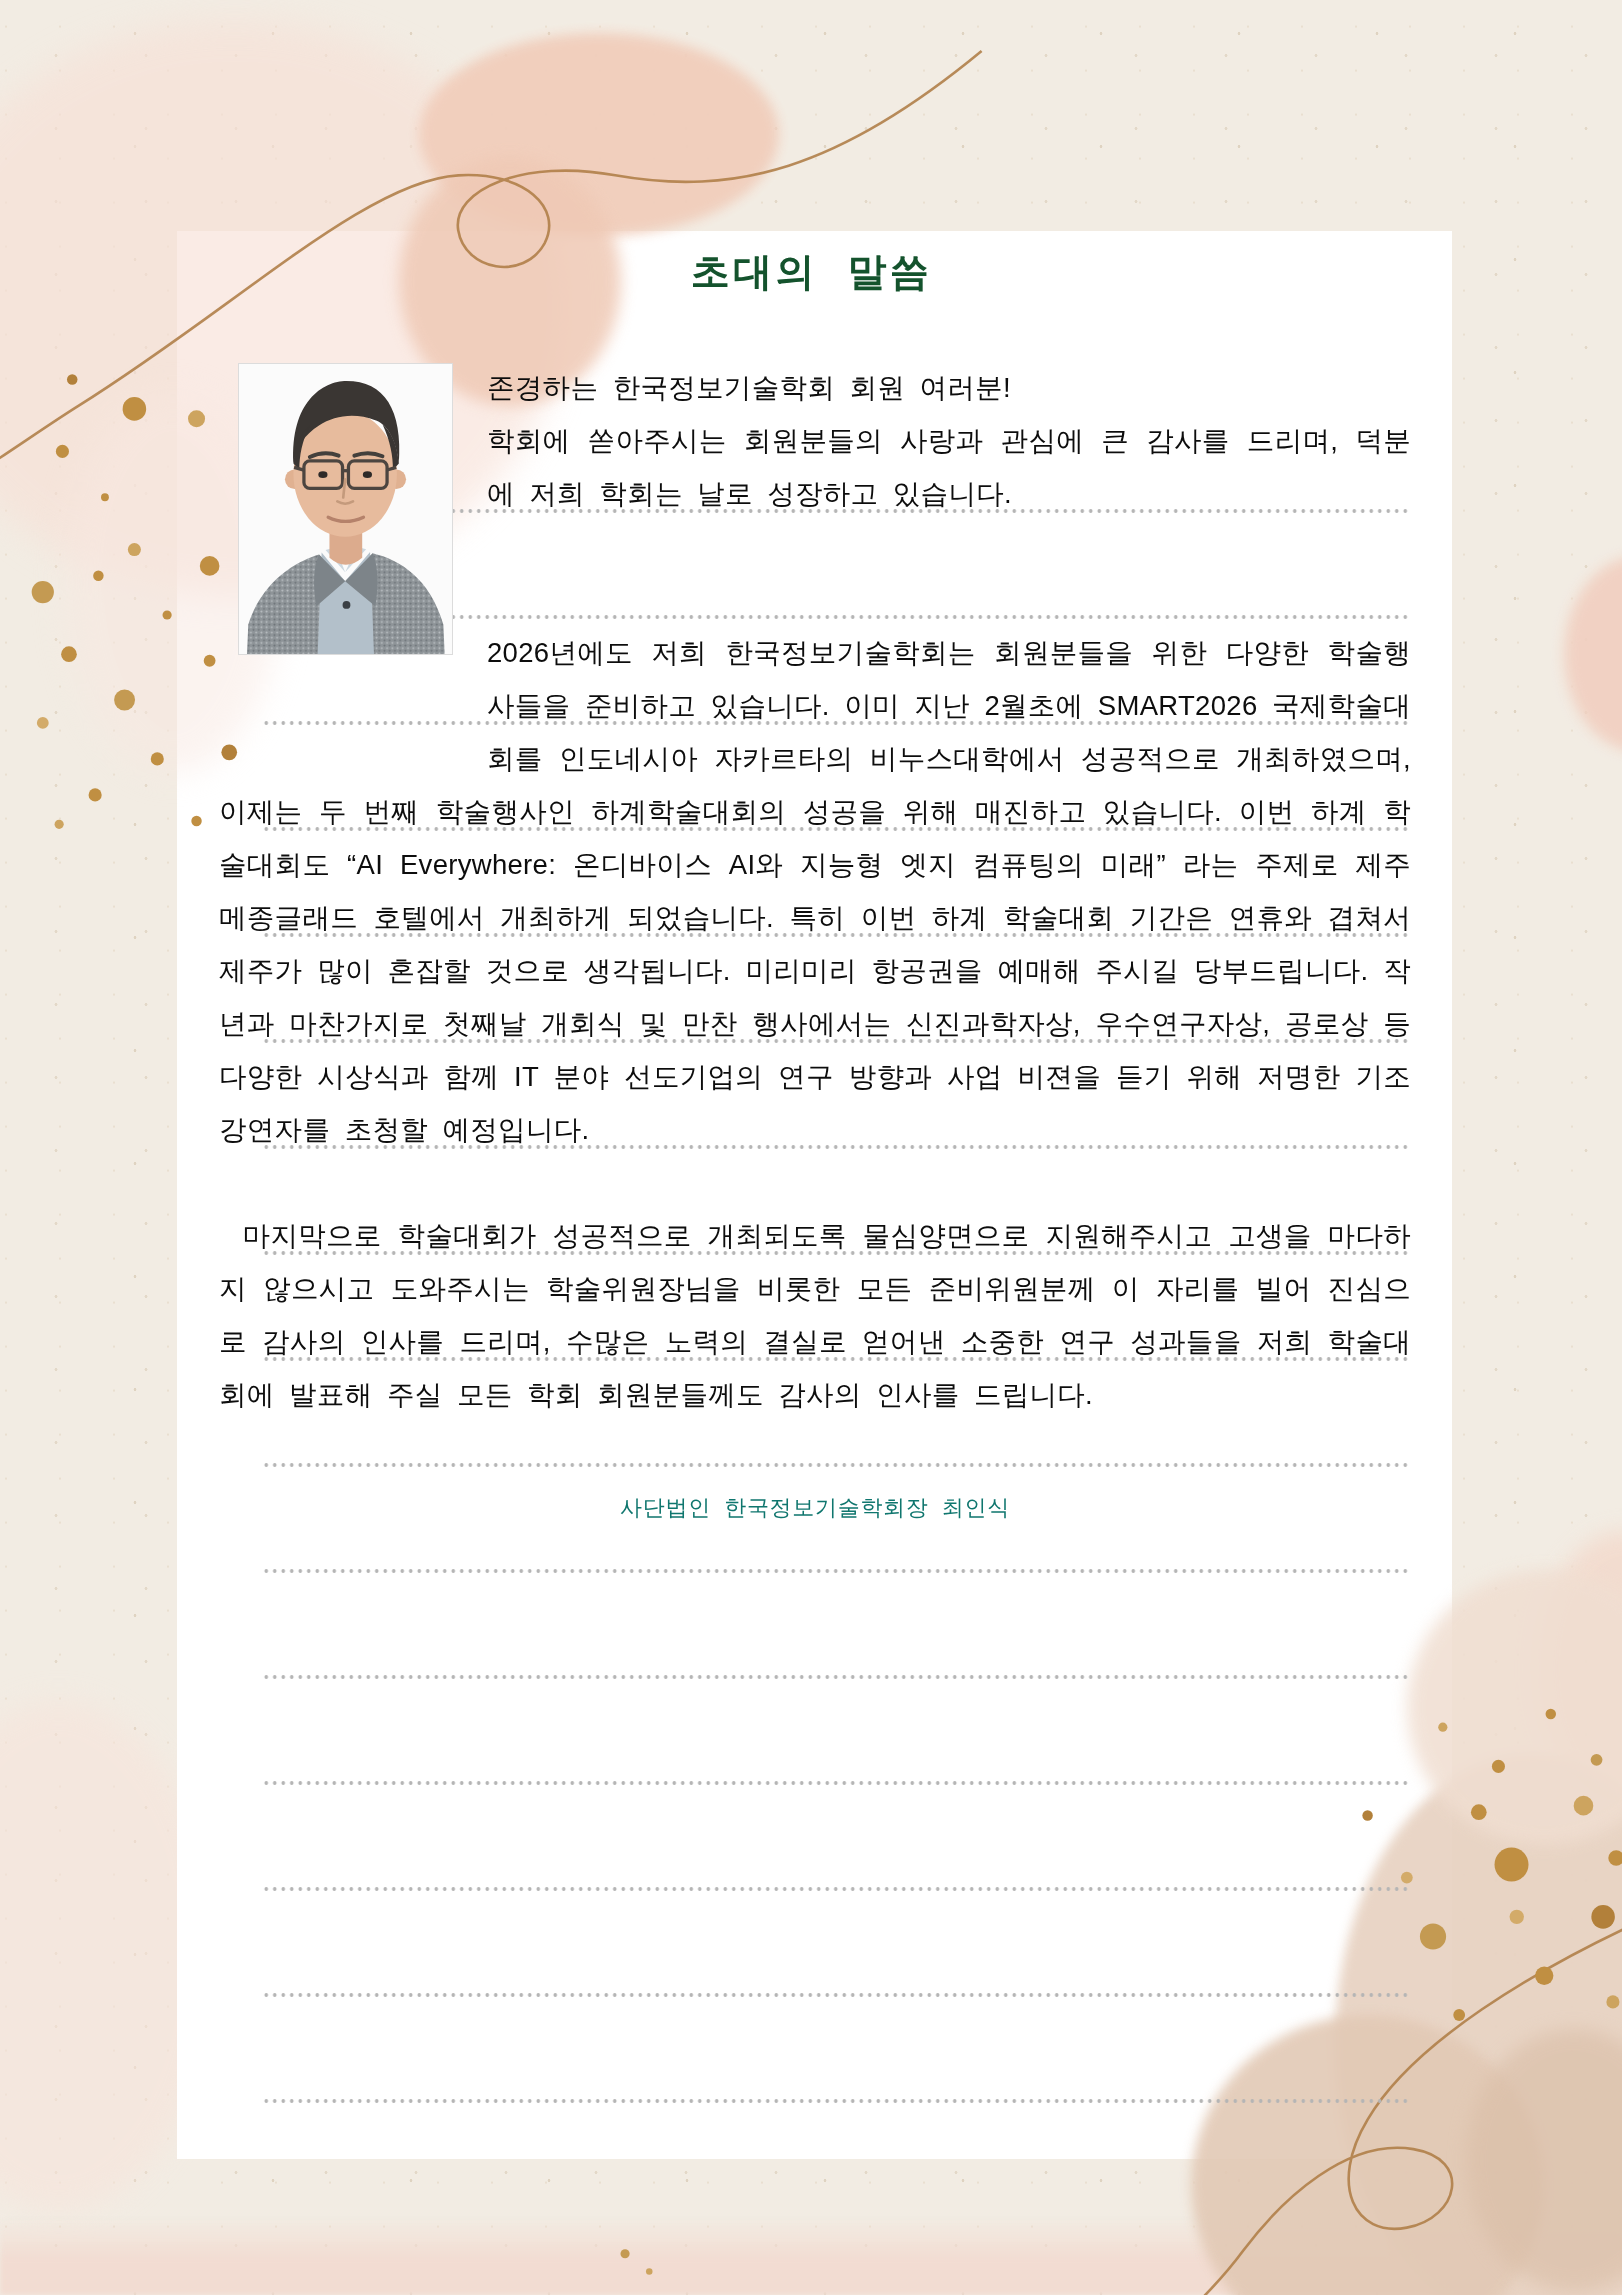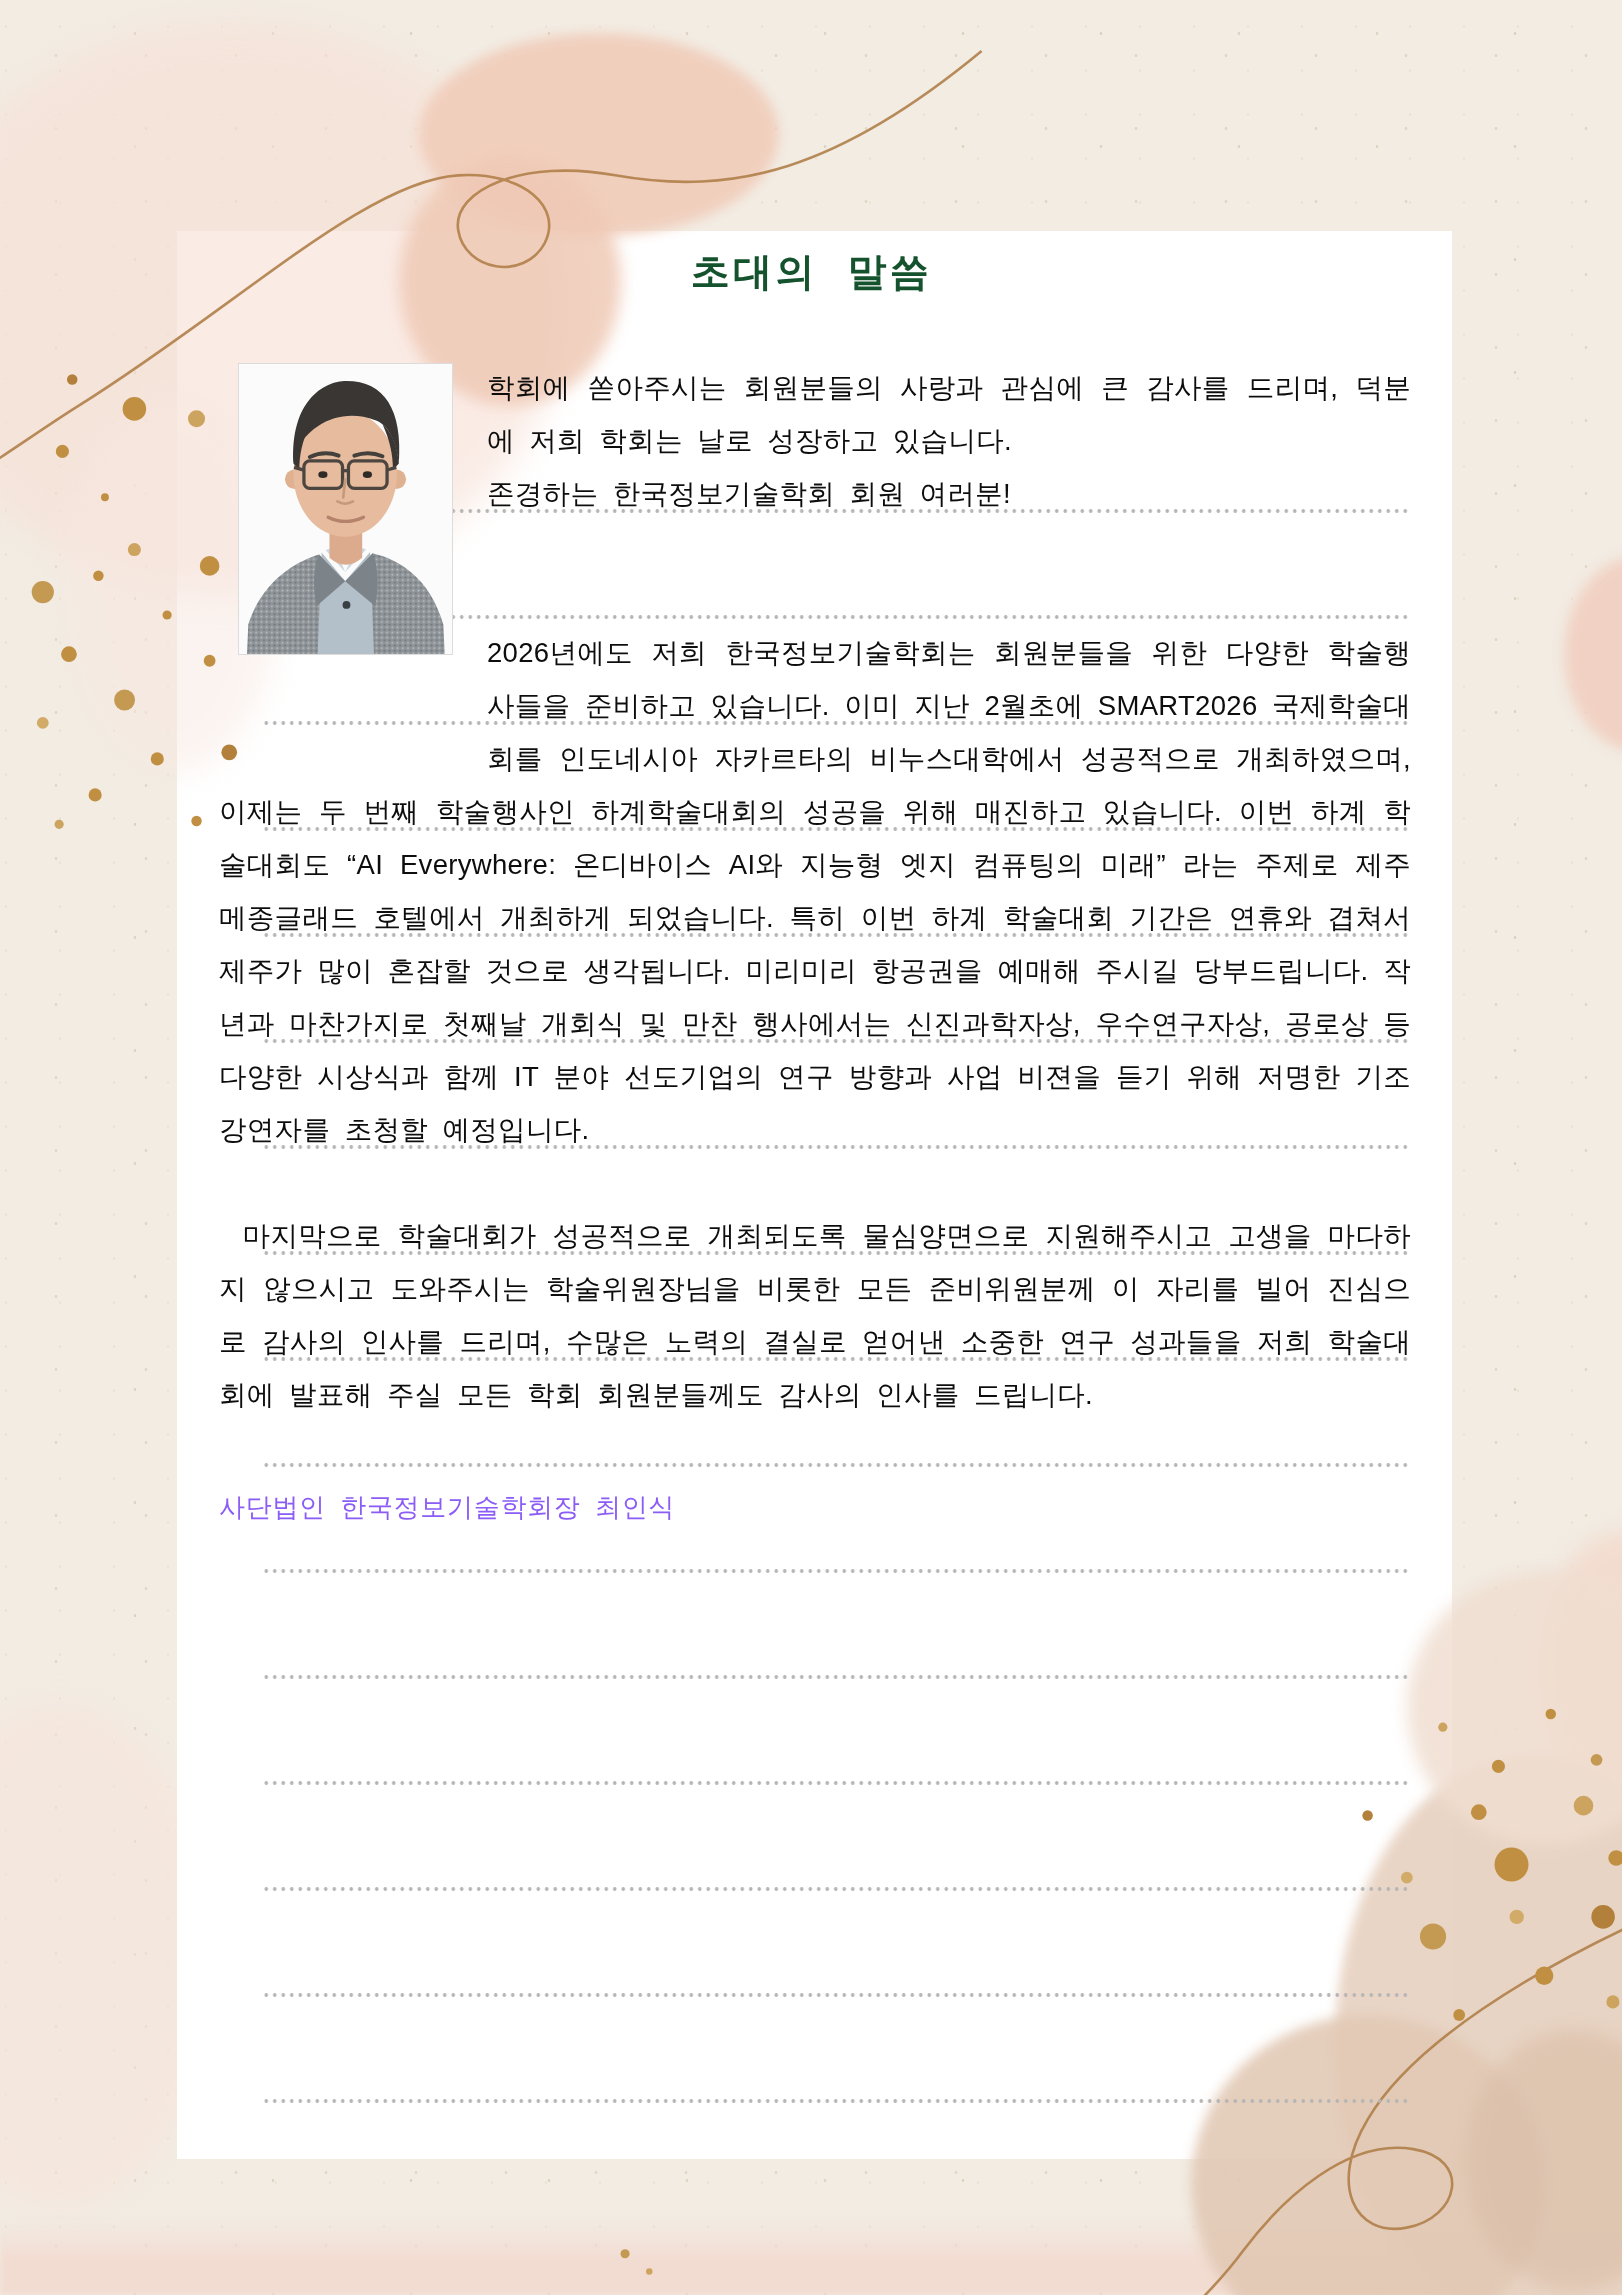--- a/index.html
+++ b/index.html
@@ -55,21 +55,21 @@
     position:absolute;left:219px;top:361px;width:1192px;
     font-size:27.5px;line-height:53px;color:#0d0d0d;
     text-align:justify;word-spacing:6.5px;letter-spacing:0.3px;
   }
   .body-text p{margin:0;}
   .gap{height:53px;}
   .float-spacer{float:left;width:268px;height:374px;}
   .indent{text-indent:23.6px;}
   .signature{
     margin-top:60px;
-    font-size:26px;letter-spacing:0.7px;color:#8b5cf6;text-align:left;
+    font-size:22px;letter-spacing:0.7px;color:#0f766e;text-align:center;
   }
 </style>
 </head>
 <body>
 
 <div class="speckles"></div>
 
 <div class="blob z1" style="left:1564px;top:556px;width:151px;height:196px;background:#f1cfc0;filter:blur(6.5px);opacity:.9;"></div>
 <div class="blob z1" style="left:1538px;top:1531px;width:170px;height:275px;background:#f3d9cb;filter:blur(10.5px);opacity:.8;"></div>
 <div class="blob z1" style="left:-98px;top:1701px;width:314px;height:510px;background:#f7e3da;filter:blur(14.4px);opacity:.55;"></div>
@@ -191,22 +191,22 @@
       <ellipse cx="196" cy="169" rx="7" ry="5" fill="#2e2a28"></ellipse>
 
       <path d="M162,176 L159,204 M150,210 Q162,217 174,210" stroke="#c49a7c" stroke-width="4" fill="none" stroke-linecap="round"></path>
 
       <path d="M136,234 Q162,247 190,234" stroke="#b5826b" stroke-width="5" fill="none" stroke-linecap="round"></path>
     </svg>
   </div>
 
   <div class="body-text">
     <div class="float-spacer"></div>
+    <p>존경하는 한국정보기술학회 회원 여러분!</p>
     <p>학회에 쏟아주시는 회원분들의 사랑과 관심에 큰 감사를 드리며, 덕분에 저희 학회는 날로 성장하고 있습니다.</p>
-    <p>존경하는 한국정보기술학회 회원 여러분!</p>
     <div class="gap"></div>
     <div class="gap"></div>
     <p>2026년에도 저희 한국정보기술학회는 회원분들을 위한 다양한 학술행사들을 준비하고 있습니다. 이미 지난 2월초에 SMART2026 국제학술대회를 인도네시아 자카르타의 비누스대학에서 성공적으로 개최하였으며, 이제는 두 번째 학술행사인 하계학술대회의 성공을 위해 매진하고 있습니다. 이번 하계 학술대회도 “AI Everywhere: 온디바이스 AI와 지능형 엣지 컴퓨팅의 미래” 라는 주제로 제주 메종글래드 호텔에서 개최하게 되었습니다. 특히 이번 하계 학술대회 기간은 연휴와 겹쳐서 제주가 많이 혼잡할 것으로 생각됩니다. 미리미리 항공권을 예매해 주시길 당부드립니다. 작년과 마찬가지로 첫째날 개회식 및 만찬 행사에서는 신진과학자상, 우수연구자상, 공로상 등 다양한 시상식과 함께 IT 분야 선도기업의 연구 방향과 사업 비젼을 듣기 위해 저명한 기조강연자를 초청할 예정입니다.</p>
     <div class="gap"></div>
     <p class="indent">마지막으로 학술대회가 성공적으로 개최되도록 물심양면으로 지원해주시고 고생을 마다하지 않으시고 도와주시는 학술위원장님을 비롯한 모든 준비위원분께 이 자리를 빌어 진심으로 감사의 인사를 드리며, 수많은 노력의 결실로 얻어낸 소중한 연구 성과들을 저희 학술대회에 발표해 주실 모든 학회 회원분들께도 감사의 인사를 드립니다.</p>
     <div class="signature">사단법인 한국정보기술학회장 최인식</div>
   </div>
 
 </div>
 

